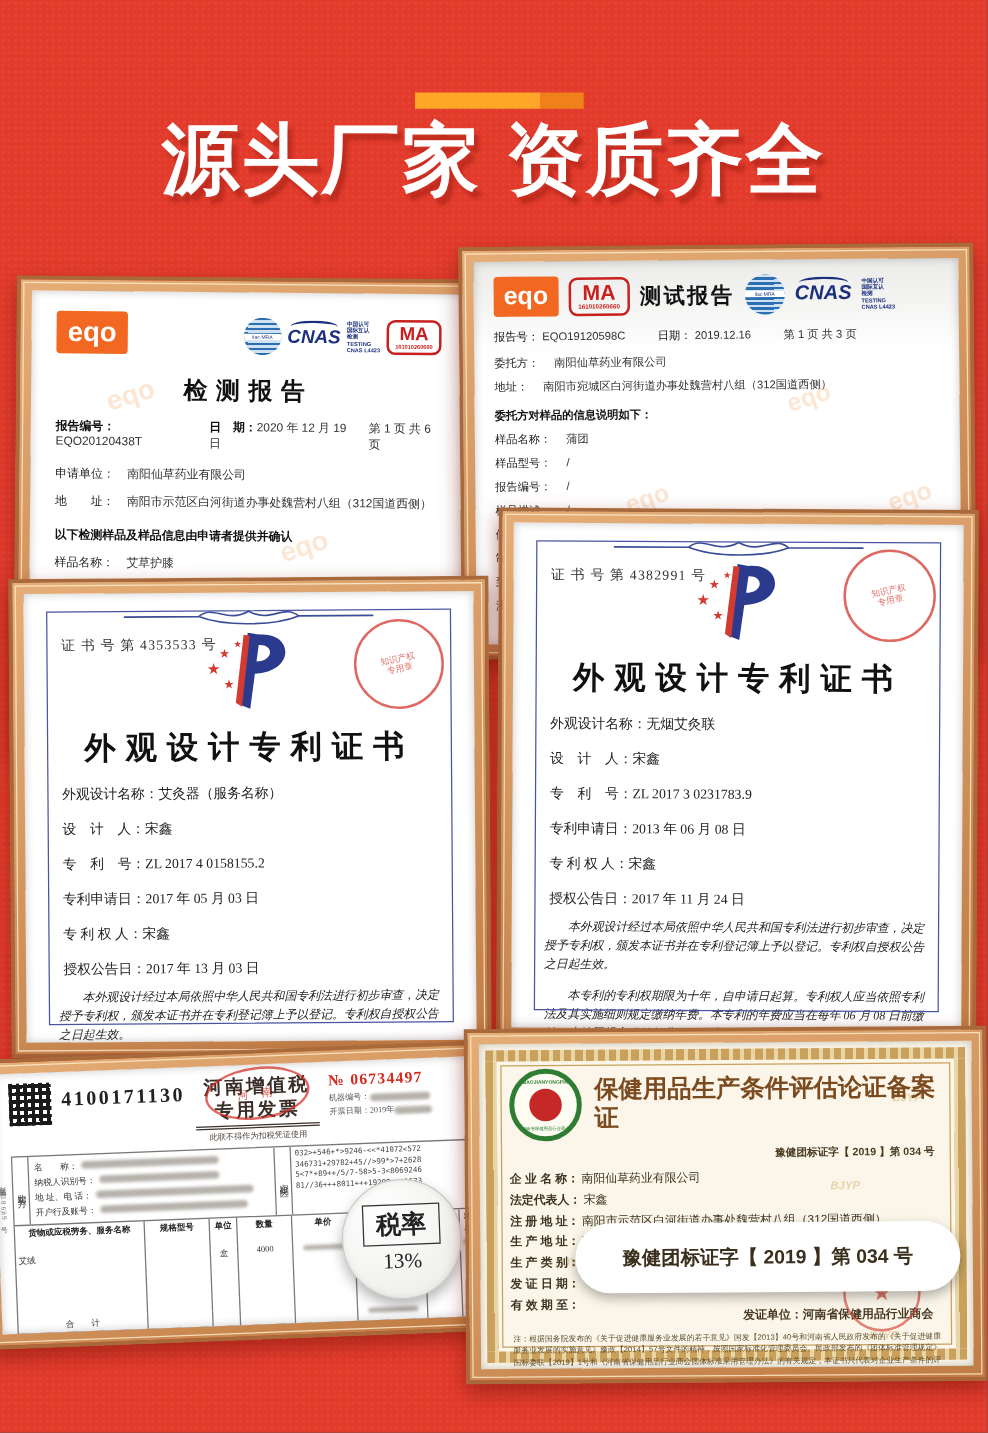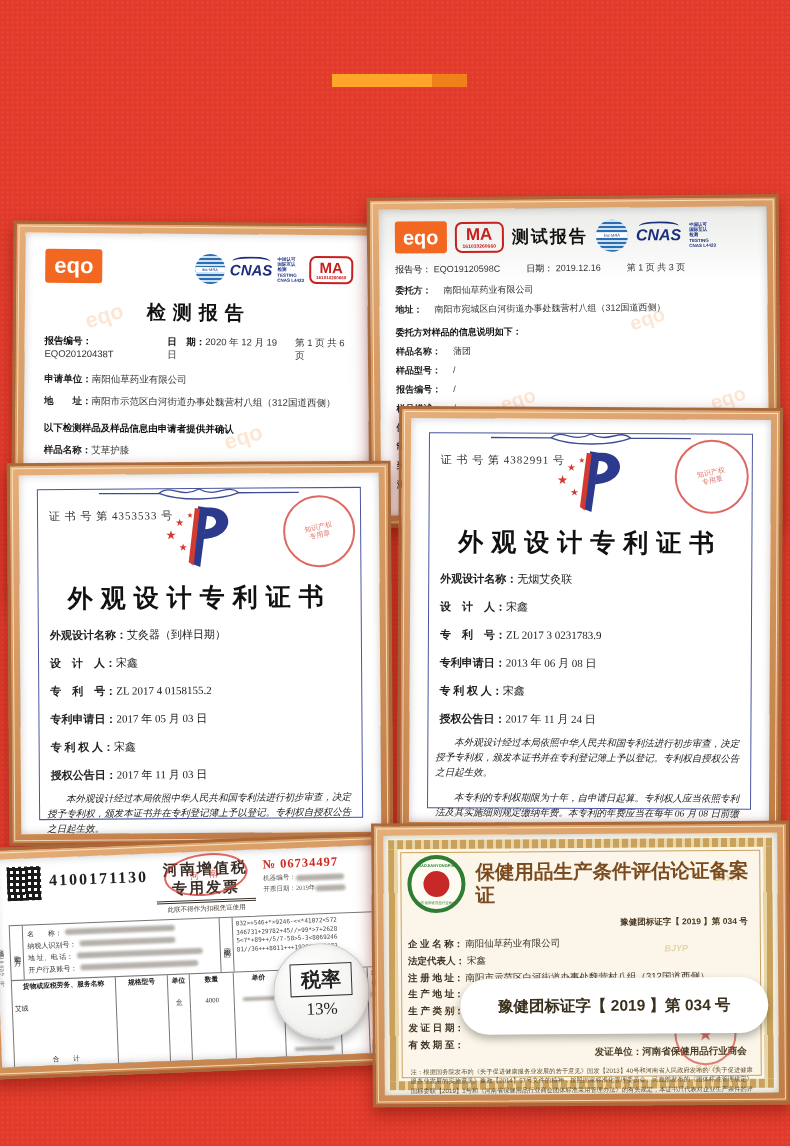--- a/index.html
+++ b/index.html
@@ -47,52 +47,52 @@
   #cert-jiance .ilac{width:30px;height:30px}
   #cert-jiance .ilac i{font-size:4px;line-height:5px}
   #cert-jiance .cnas{font-size:15px}
   #cert-jiance .cnas-cap{font-size:4.5px}
   #cert-jiance .ma{font-size:15px;padding:2px 5px}
   #cert-jiance .ma em{font-size:4.5px;margin-top:1px}
   .cj-title{text-align:center;font-size:19px;font-weight:800;letter-spacing:7px;color:#111;margin:16px 0 10px}
   .cj-meta{display:flex;gap:14px;margin:0 0 12px;align-items:baseline}
   .cj-meta b{font-weight:700;color:#111}
   #cert-jiance .r{margin:9px 0}
-  #cert-jiance .r b{font-weight:700;color:#222;white-space:nowrap;}
+  #cert-jiance .r b{font-weight:400;color:#222;white-space:nowrap;margin-right:10px}
   .cj-confirm{font-weight:800;color:#111;margin:14px 0 4px}
   
   #cert-ceshi{left:368px;top:196px;width:412px;height:330px;transform:rotate(-.5deg);z-index:2}
   #cert-ceshi .paper{padding:12px 16px;font-size:9px;color:#333;
     background:linear-gradient(180deg,#ebebe9,#ffffff 24%)}
   .cs-head{display:flex;align-items:center;gap:8px}
   #cert-ceshi .eqo{font-size:20px;line-height:32px;padding:0 8px}
   #cert-ceshi .ma{font-size:17px;padding:2px 6px}
   #cert-ceshi .ma em{font-size:5px;margin-top:1px;color:#C8201E}
   .cs-title{font-size:17px;font-weight:900;color:#111;letter-spacing:2px}
   #cert-ceshi .ilac{width:32px;height:32px}
   #cert-ceshi .ilac i{font-size:4px;line-height:5px}
   #cert-ceshi .cnas{font-size:16px}
   #cert-ceshi .cnas-cap{font-size:4.5px}
   .cs-meta{display:flex;gap:26px;margin:10px 0 8px;align-items:baseline}
   .cs-meta b{font-weight:400;color:#111}
   #cert-ceshi .r{margin:6px 0}
-  #cert-ceshi .r b{font-weight:700;color:#222;white-space:nowrap;margin-right:12px}
+  #cert-ceshi .r b{font-weight:400;color:#222;white-space:nowrap;margin-right:12px}
   .cs-info{font-weight:800;color:#111;margin:10px 0 4px}
   
   .patent .paper{font-family:"Liberation Serif","DejaVu Serif",serif;color:#222}
   .pline{position:absolute;inset:14px 18px;border:1.5px solid #4a55a0;pointer-events:none}
   .flourish{position:absolute;top:7px;left:50%;transform:translateX(-50%)}
   .pcert-no{font-size:11px;letter-spacing:1px;margin:34px 0 0 30px;color:#333}
   .plogo{position:absolute;top:24px;left:50%;transform:translateX(-50%)}
   .pseal{position:absolute;border:2.5px solid rgba(211,59,50,.85);border-radius:50%;opacity:.9;
     display:flex;align-items:center;justify-content:center}
   .pseal span{color:rgba(211,59,50,.8);font-size:7px;text-align:center;line-height:1.2;transform:rotate(-12deg)}
   .ptitle{text-align:center;font-size:25px;font-weight:800;letter-spacing:8px;color:#111;margin-top:58px}
   .patent .r{margin:13px 0 0 30px;font-size:11px}
-  .patent .r b{font-weight:700;white-space:nowrap}
+  .patent .r b{font-weight:400;white-space:nowrap}
   .ppara{margin:9px 26px 0;font-size:9.5px;line-height:1.6;text-indent:2em;font-style:italic;color:#222}
   #patent-left{left:8px;top:462px;width:384px;height:383px;transform:rotate(-.4deg);z-index:4}
   #patent-left .pseal{top:22px;right:24px;width:72px;height:72px}
   #patent-right{left:398px;top:407px;width:384px;height:428px;transform:rotate(.3deg);z-index:3}
   #patent-right .pseal{top:20px;right:22px;width:74px;height:74px}
   
   #invoice{left:-14px;top:840px;width:420px;height:232px;transform:rotate(-2.2deg);z-index:5}
   #invoice .paper{padding:8px 12px 6px;font-family:"Liberation Serif","DejaVu Serif",serif;font-size:7.5px;color:#333}
   .inv-top{display:flex;align-items:flex-start;gap:8px}
   .qr{width:34px;height:34px;flex:0 0 auto;
@@ -165,20 +165,21 @@
 </style>
 </head>
 <body>
 
 <div class="page">
 
   <div class="dash">
       <span class="dash-l"></span>
       <span class="dash-r"></span>
     </div>
+  <div class="big-title">源头厂家 资质齐全</div>
 
   <section class="frame" id="cert-jiance">
     <div class="paper">
       <span class="wm" style="top:70px;left:60px;font-size:22px">eqo</span>
       <span class="wm" style="top:190px;left:200px;font-size:22px">eqo</span>
       <span class="wm" style="top:300px;left:110px;font-size:22px">eqo</span>
       <div class="cj-head">
         <span class="eqo">eqo</span>
         <span class="cj-logos">
           <span class="ilac">
@@ -364,41 +365,41 @@
         <text x="20" y="64" font-size="12" fill="#D23B32">★</text>
         <text x="30" y="24" font-size="9" fill="#D23B32">★</text>
       </svg>
       <div class="pseal">
           <span>知识产权<br>专用章</span>
         </div>
       <div class="pcert-no">证 书 号 第 4353533 号</div>
       <div class="ptitle">外观设计专利证书</div>
       <div class="r">
           <b>外观设计名称：</b>
-          <span>艾灸器（到样日期）</span>
+          <span>艾灸器（服务名称）</span>
         </div>
       <div class="r">
           <b>设　计　人：</b>
           <span>宋鑫</span>
         </div>
       <div class="r">
           <b>专　利　号：</b>
           <span>ZL 2017 4 0158155.2</span>
         </div>
       <div class="r">
           <b>专利申请日：</b>
           <span>2017 年 05 月 03 日</span>
         </div>
       <div class="r">
           <b>专 利 权 人：</b>
           <span>宋鑫</span>
         </div>
       <div class="r">
           <b>授权公告日：</b>
-          <span>2017 年 11 月 03 日</span>
+          <span>2017 年 13 月 03 日</span>
         </div>
       <p class="ppara">本外观设计经过本局依照中华人民共和国专利法进行初步审查，决定授予专利权，颁发本证书并在专利登记簿上予以登记。专利权自授权公告之日起生效。</p>
 
     </div>
   </section>
 
   <section class="frame" id="invoice">
     <div class="paper">
       <div class="side-note">税总函（2018）639号</div>
       <div class="inv-top">

